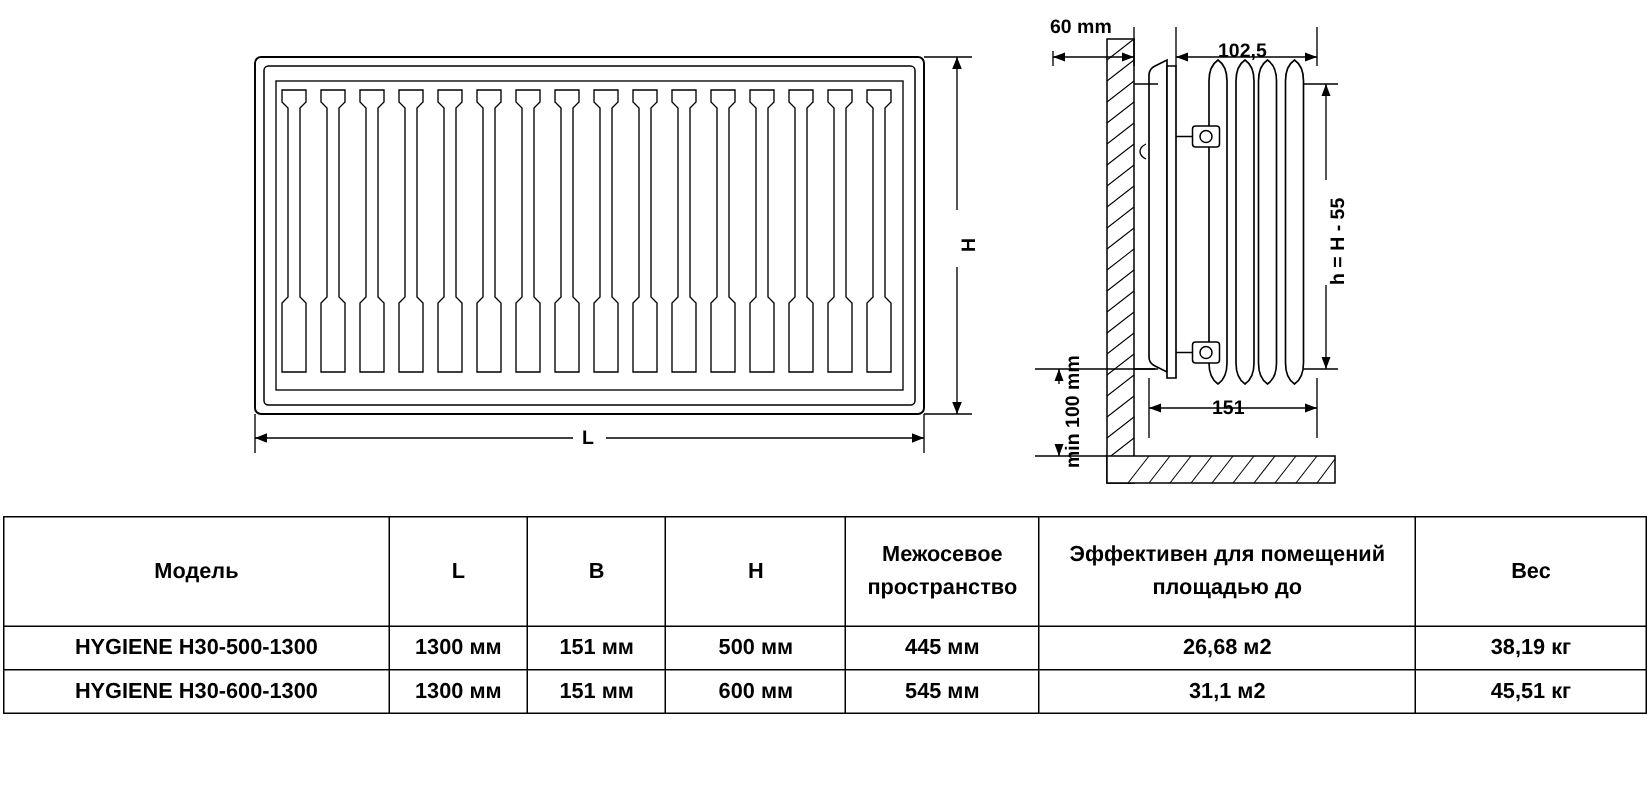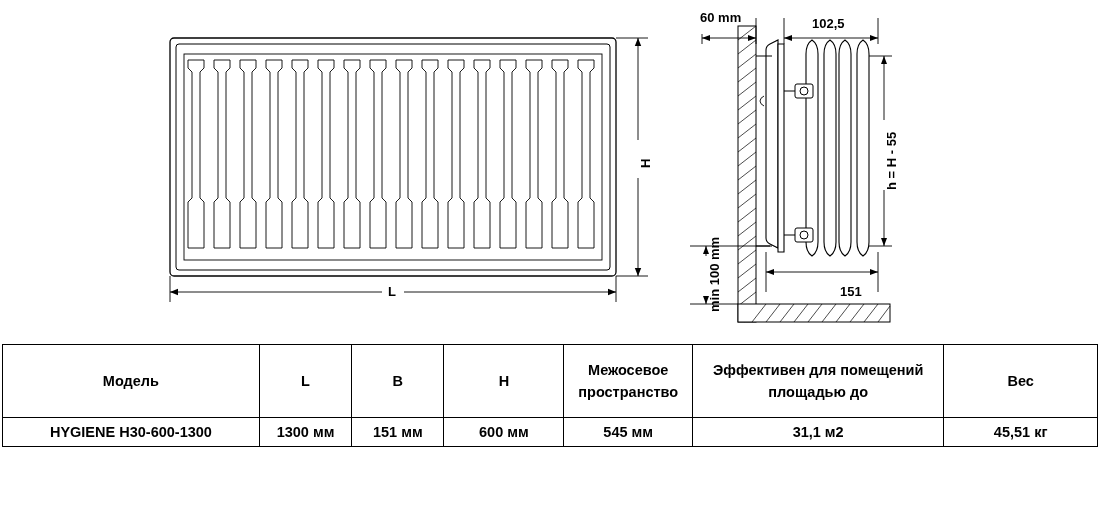--- a/index.html
+++ b/index.html
@@ -272,22 +272,22 @@
           <line x1="690" y1="304" x2="738" y2="304"></line>
           <line x1="706" y1="246" x2="706" y2="256"></line>
           <line x1="706" y1="296" x2="706" y2="304"></line>
           <path d="M706 246 l-3 8 h6 z" fill="#000" stroke="none"></path>
           <path d="M706 304 l-3 -8 h6 z" fill="#000" stroke="none"></path>
         </g>
       </g>
     </svg>
 
     <div class="dim-label" style="left:700px; top:10px;">60 mm</div>
-    <div class="dim-label" style="left:812px; top:16px;">102,5</div>
-    <div class="dim-label" style="left:808px; top:284px;margin-left:32px;">151</div>
+    <div class="dim-label" style="left:812px; top:26px;">102,5</div>
+    <div class="dim-label" style="left:808px; top:264px;">151</div>
     <div class="dim-label vert" style="left:884px; top:190px;">h = H - 55</div>
     <div class="dim-label vert" style="left:707px; top:312px;">min 100 mm</div>
     <div class="dim-label vert" style="left:638px; top:168px;">H</div>
     <div class="dim-label" style="left:388px; top:284px;">L</div>
   </div>
 
   <table class="spec-table">
     <thead>
       <tr>
         <th class="col-model">Модель</th>
@@ -300,20 +300,29 @@
         </th>
         <th class="col-area">
           <div>Эффективен для помещений</div>
           <div>площадью до</div>
         </th>
         <th class="col-weight">Вес</th>
       </tr>
     </thead>
     <tbody>
       <tr>
+        <td>HYGIENE H30-500-1300</td>
+        <td>1300 мм</td>
+        <td>151 мм</td>
+        <td>500 мм</td>
+        <td>445 мм</td>
+        <td>26,68 м2</td>
+        <td>38,19 кг</td>
+      </tr>
+      <tr>
         <td>HYGIENE H30-600-1300</td>
         <td>1300 мм</td>
         <td>151 мм</td>
         <td>600 мм</td>
         <td>545 мм</td>
         <td>31,1 м2</td>
         <td>45,51 кг</td>
       </tr>
     </tbody>
   </table>

